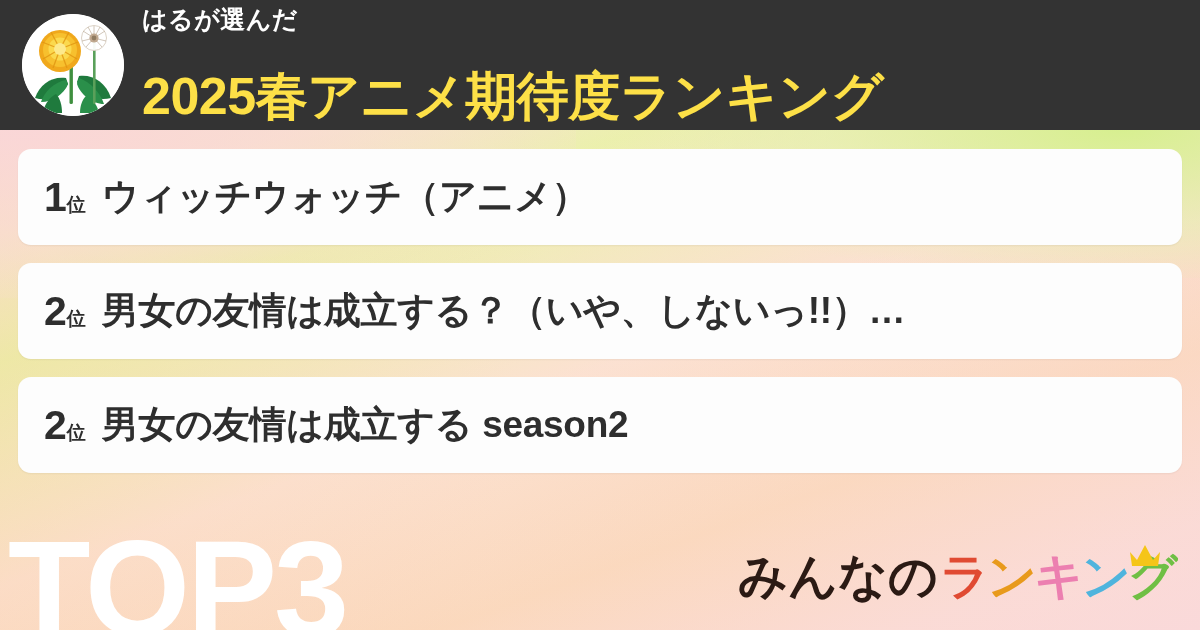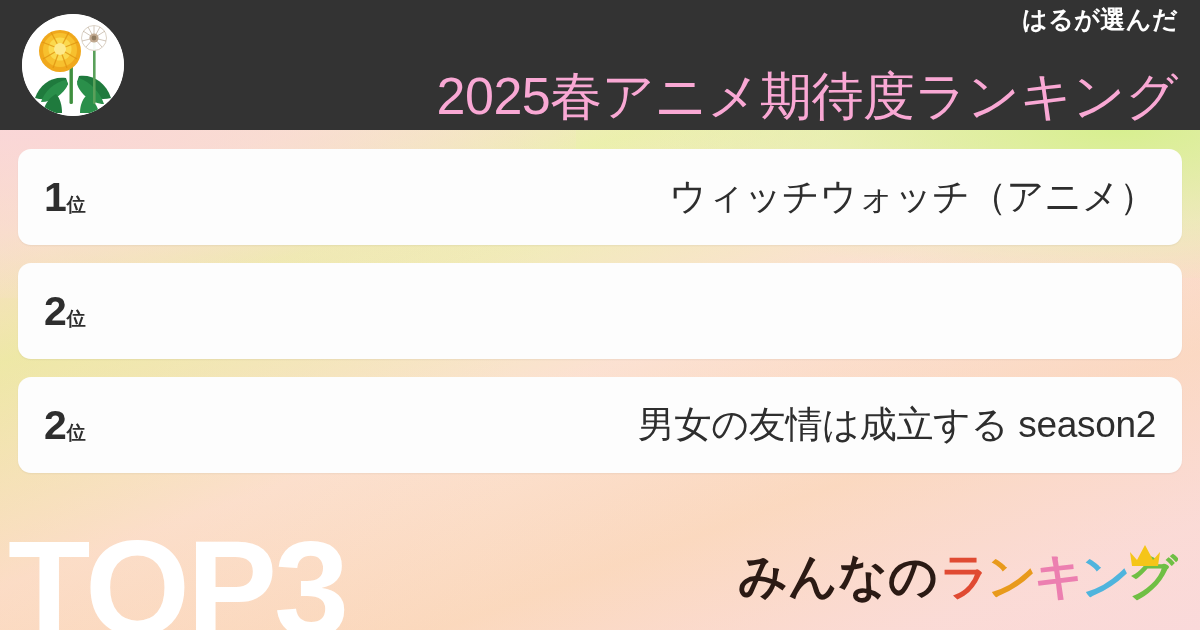--- a/index.html
+++ b/index.html
@@ -22,21 +22,20 @@
     
     background:
       linear-gradient(160deg,
         #fbdfe0 0%,
         #f7e8d2 22%,
         #e9f4a8 34%,
         #fce3d2 55%,
         #fbd9bb 74%,
         #fbdcd6 90%,
         #fadadb 100%);
-    text-align: right;
   }
   .bg-tint {
     position: absolute;
     inset: 0;
     background:
       linear-gradient(100deg, rgba(250,200,160,.55) 0%, rgba(250,215,205,.25) 45%, rgba(250,215,215,.55) 100%);
     mix-blend-mode: normal;
     opacity: .55;
     pointer-events: none;
   }
@@ -95,23 +94,23 @@
   .subtitle {
     color: #ffffff;
     font-size: 25px;
     font-weight: 700;
     line-height: 1.05;
     letter-spacing: .5px;
     margin-bottom: 3px;
     white-space: nowrap;
   }
   .maintitle {
-    color: #f9a8d4;
+    color: #fde047;
     font-size: 52px;
-    font-weight: 400;
+    font-weight: 700;
     line-height: 1.08;
     letter-spacing: -0.5px;
     white-space: nowrap;
     margin-top: 32px;
   }
 
   
   .ranklist {
     position: absolute;
     left: 18px;
@@ -149,21 +148,21 @@
     font-size: 19px;
     font-weight: 700;
     line-height: 1;
     margin-left: 1px;
   }
   .rank-title {
     flex: 1 1 auto;
     min-width: 0;
     color: #2e2e2e;
     font-size: 37px;
-    font-weight: 400;
+    font-weight: 700;
     line-height: 1.15;
     white-space: nowrap;
     overflow: hidden;
     letter-spacing: -0.3px;
   }
 
   
   .top3 {
     position: absolute;
     left: 8px;
@@ -270,20 +269,21 @@
         <span class="rank-unit">位</span>
       </div>
       <div class="rank-title">ウィッチウォッチ（アニメ）</div>
     </div>
 
     <div class="rankcard">
       <div class="rank-no">
         <span class="rank-num">2</span>
         <span class="rank-unit">位</span>
       </div>
+      <div class="rank-title">男女の友情は成立する？（いや、しないっ!!）…</div>
     </div>
 
     <div class="rankcard">
       <div class="rank-no">
         <span class="rank-num">2</span>
         <span class="rank-unit">位</span>
       </div>
       <div class="rank-title">男女の友情は成立する season2</div>
     </div>
 

